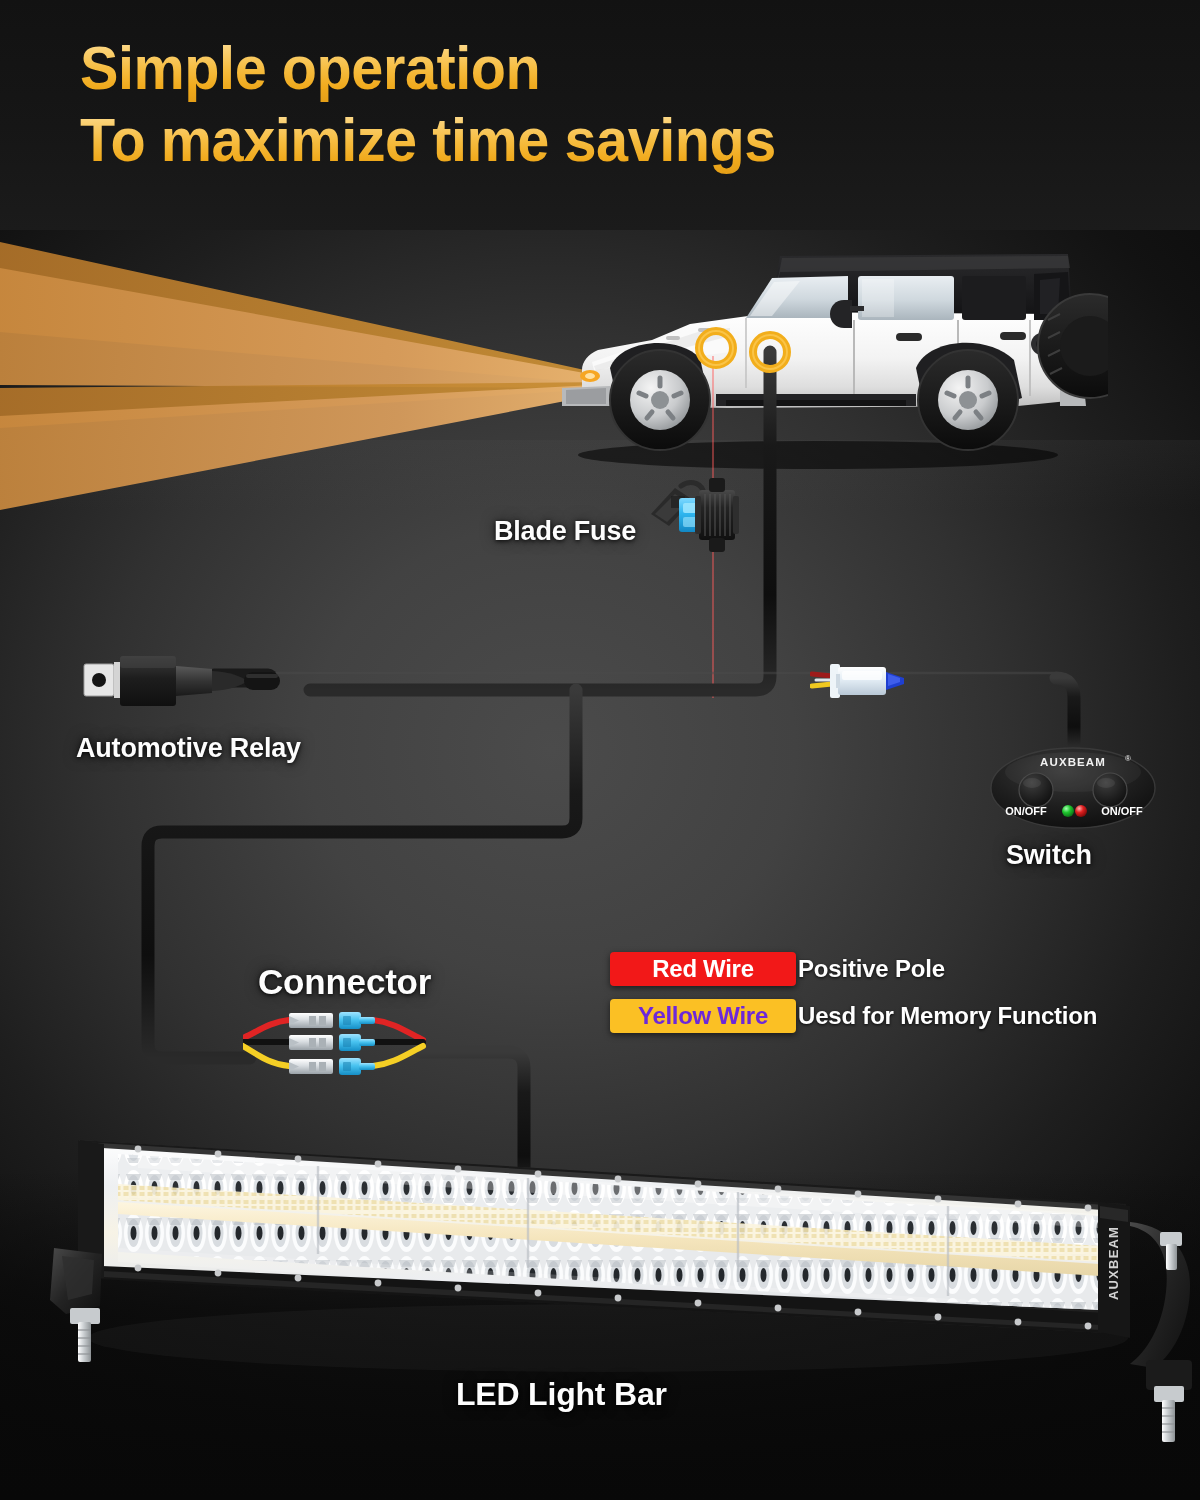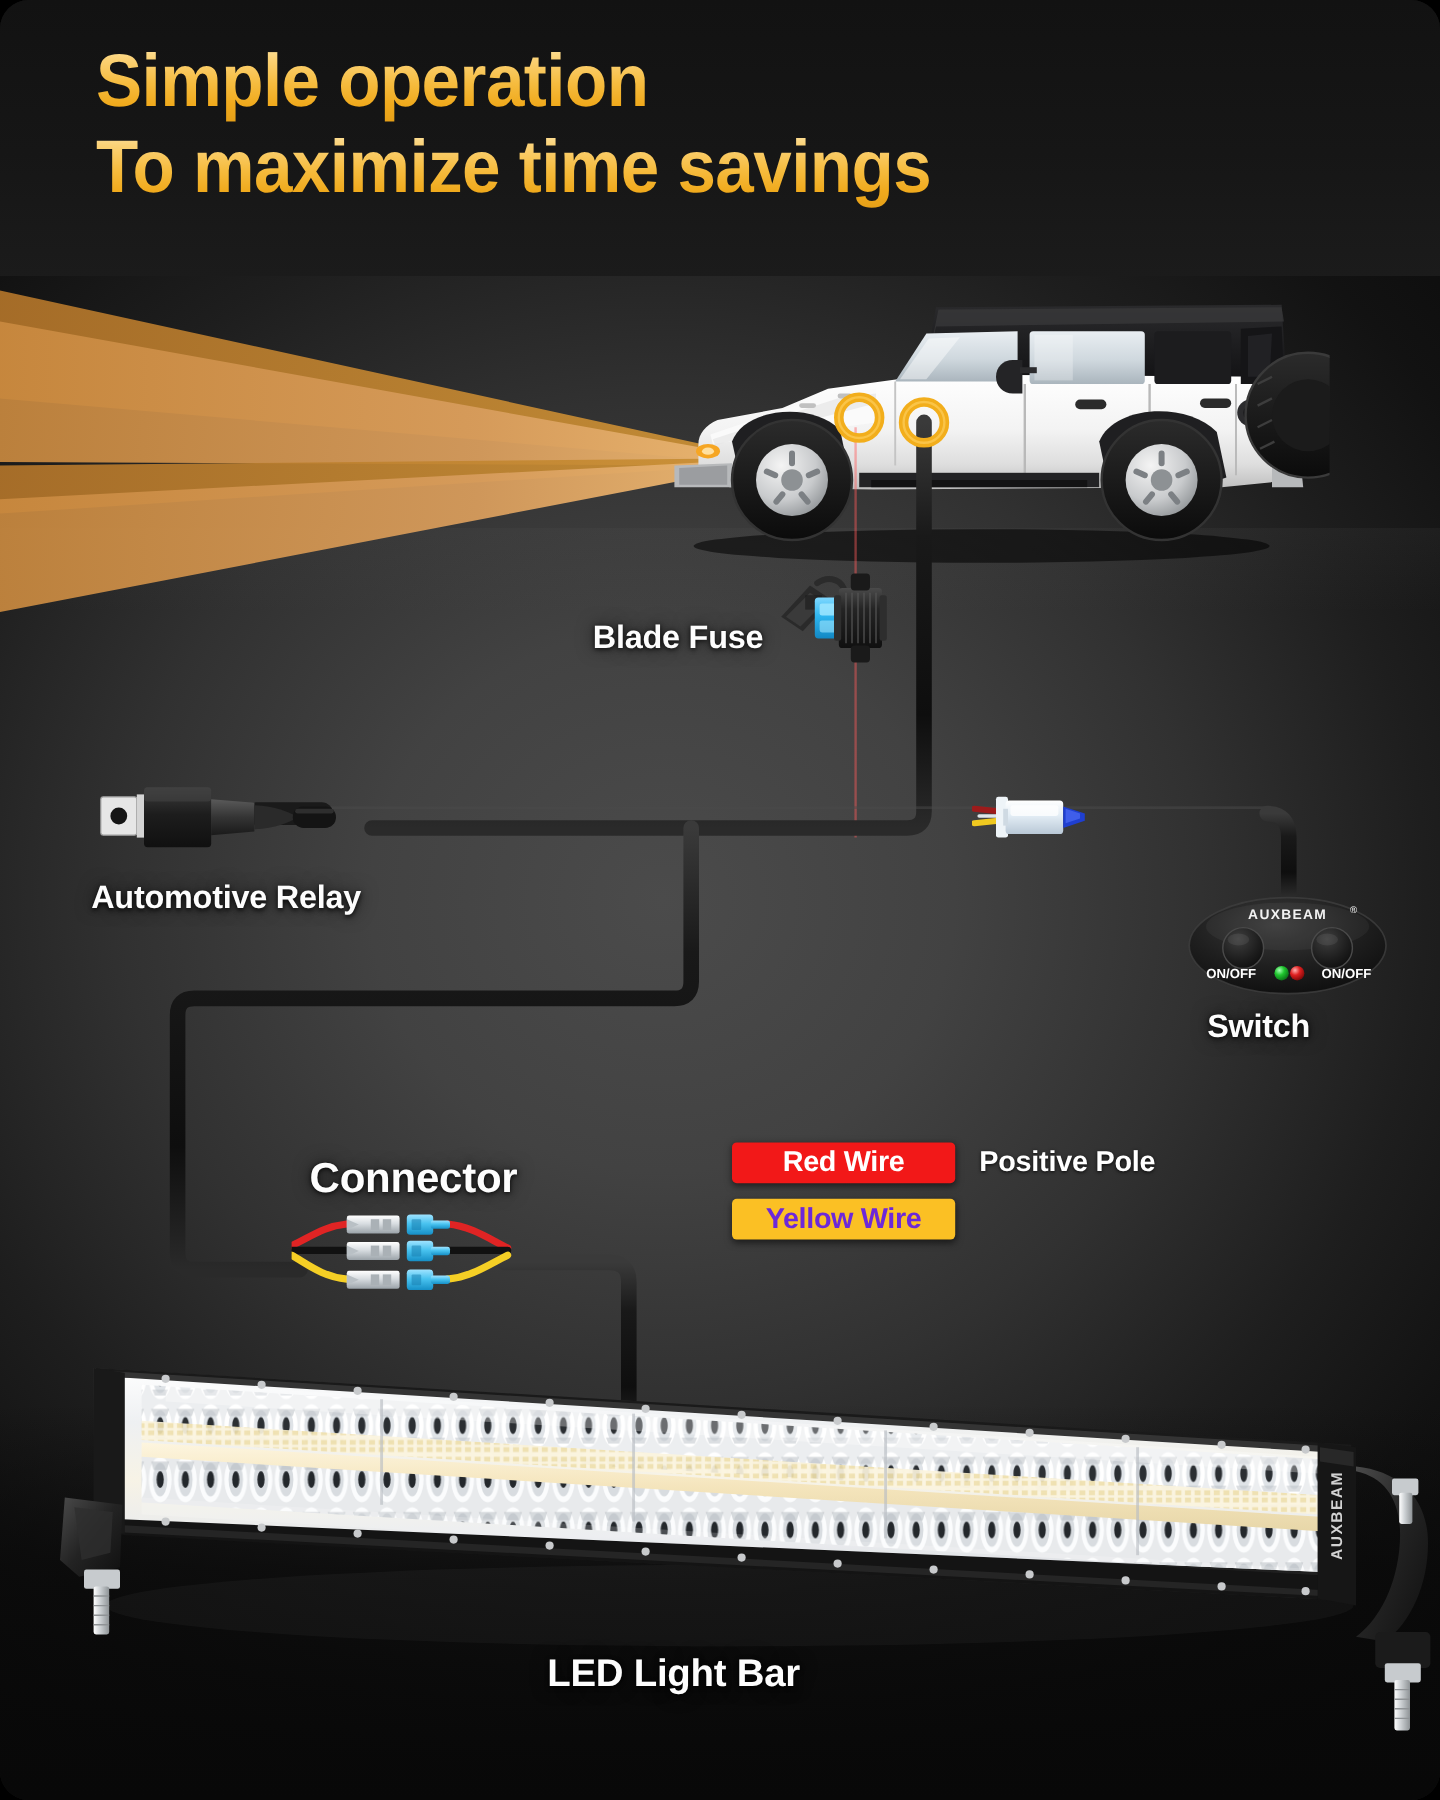--- a/index.html
+++ b/index.html
@@ -9,21 +9,20 @@
     width:1200px; height:1500px;
     font-family:"Liberation Sans", sans-serif;
     overflow:hidden;
     position:relative;
   }
   #stage {
     position:absolute; left:0; top:0;
     width:1200px; height:1500px;
     overflow:hidden;
     background:#0c0c0c;
-    border-radius:24px;
   }
   
   .bg-base {
     position:absolute; inset:0;
     background:
       radial-gradient(ellipse 78% 58% at 46% 50%, #4b4b4b 0%, #424242 26%, #313131 48%, #1e1e1e 68%, #121212 84%, #0b0b0b 100%);
   }
   .bg-top {
     position:absolute; left:0; top:0; width:1200px; height:230px;
     background:linear-gradient(to bottom,#121212 0%,#161616 55%,#1b1b1b 100%);
@@ -100,21 +99,21 @@
   .legend-badge {
     width:186px; height:34px;
     display:flex; align-items:center; justify-content:center;
     border-radius:4px;
     font-weight:bold; font-size:24px;
     letter-spacing:-0.3px;
     box-shadow:0 2px 6px rgba(0,0,0,.55);
     margin-left:28px;
   }
   .legend-desc {
-    margin-left:20px;
+    margin-left:2px;
     color:#fff; font-weight:bold; font-size:24px;
     letter-spacing:-0.2px;
     text-shadow:0 1px 3px rgba(0,0,0,.85);
     white-space:nowrap;
   }
 
   
   .lightbar { position:absolute; left:18px; top:1128px; width:1180px; height:330px; z-index:20; }
 
   
@@ -538,20 +537,21 @@
     </g>
   </svg>
 
   <div class="legend">
     <div class="legend-row">
       <div class="legend-badge" style="background:#f21818;color:#ffffff">Red Wire</div>
       <div class="legend-desc">Positive Pole</div>
     </div>
     <div class="legend-row">
       <div class="legend-badge" style="background:#fbc024;color:#6d28d9">Yellow Wire</div>
+      <div class="legend-desc">Uesd for Memory Function</div>
     </div>
   </div>
 
   <svg class="lightbar" viewBox="0 0 1180 330">
     <defs>
       <linearGradient id="housingG" x1="0" y1="0" x2="0" y2="1">
         <stop offset="0%" stop-color="#3c3c3c"></stop>
         <stop offset="30%" stop-color="#1b1b1b"></stop>
         <stop offset="70%" stop-color="#0f0f0f"></stop>
         <stop offset="100%" stop-color="#2b2b2b"></stop>

